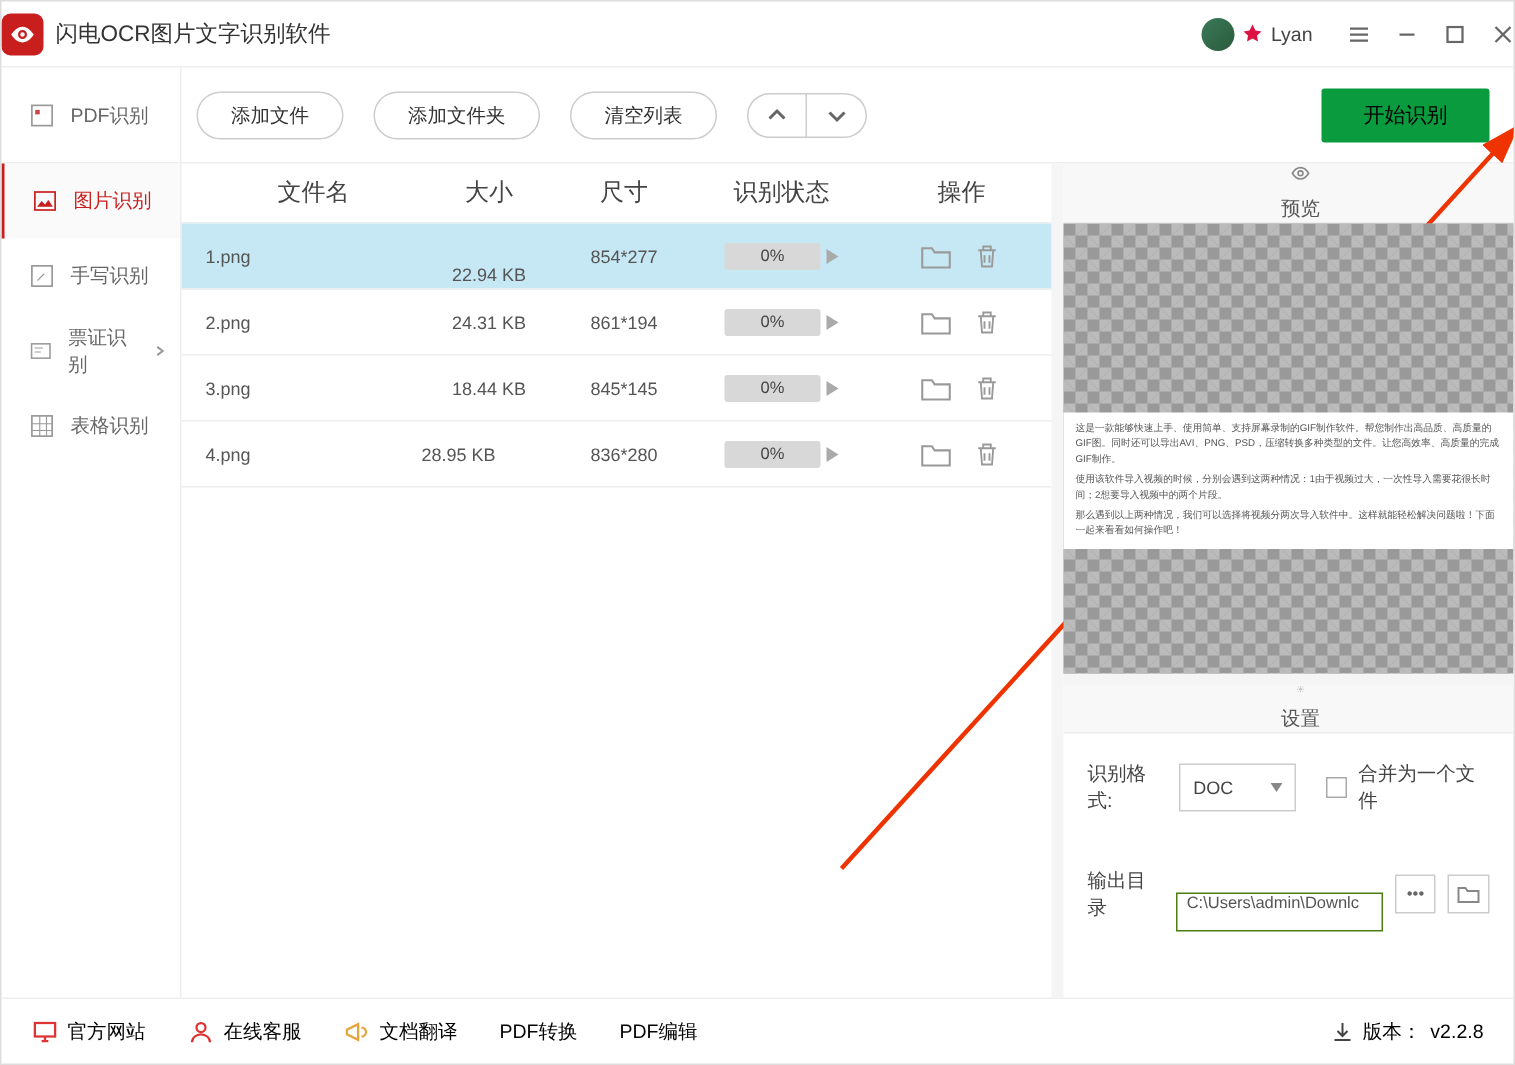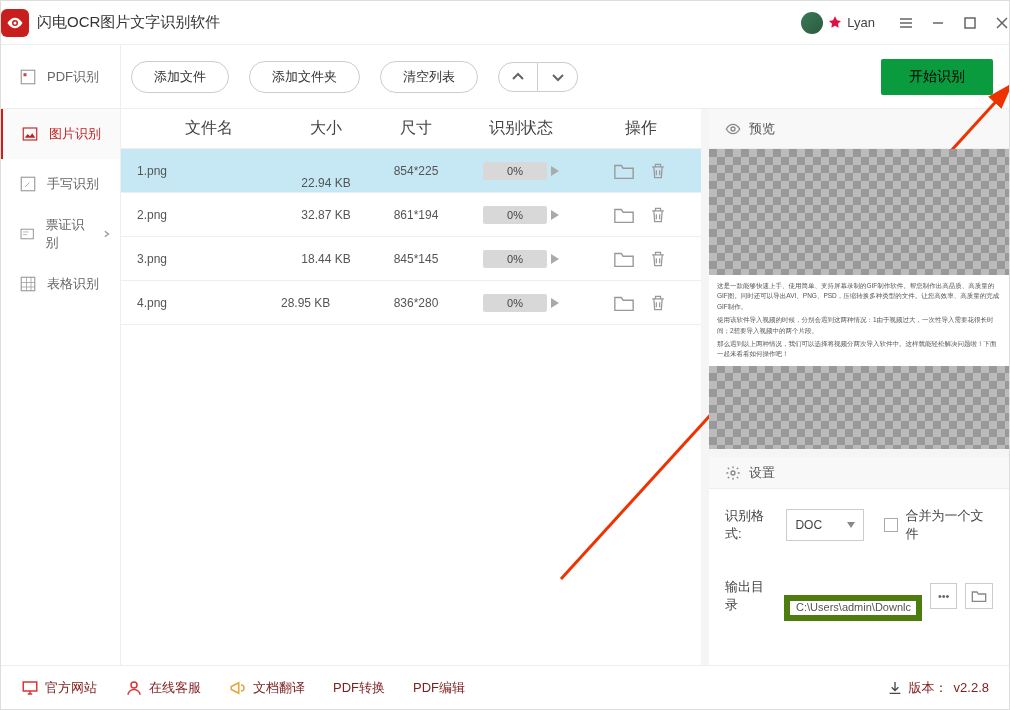--- a/index.html
+++ b/index.html
@@ -37,30 +37,30 @@
 .col-status { width: 120px; }
 .col-op { flex: 1; }
 .row { display: flex; height: 44px; align-items: center; border-bottom: 1px solid #eee; font-size: 12px; color: #555; }
 .row.selected { background: #c6e8f5; }
 .progress-cell { display: flex; align-items: center; justify-content: center; gap: 4px; }
 .progress-bar { width: 64px; height: 18px; background: #d8d8d8; display: flex; align-items: center; justify-content: center; font-size: 11px; color: #444; border-radius: 2px; }
 .play-tri { width: 0; height: 0; border-left: 8px solid #aaa; border-top: 5px solid transparent; border-bottom: 5px solid transparent; }
 .op-cell { display: flex; justify-content: center; gap: 12px; }
 .op-ic { width: 22px; height: 20px; cursor: pointer; stroke: #999; fill: none; stroke-width: 1.5; }
 .right-panel { width: 300px; }
-.panel-header { height: 40px; display: flex; align-items: center; padding-left: 16px; gap: 8px; font-size: 13px; color: #555; background: #f8f8f8; border-bottom: 1px solid #eee; }
+.panel-header { height: 40px; display: flex; align-items: center; padding-left: 16px; gap: 8px; font-size: 13px; color: #555; background: #f8f8f8; border-bottom: 1px solid #eee; flex-direction: column; }
 .preview-img { height: 300px; background-image: linear-gradient(45deg,#bbb 25%,transparent 25%),linear-gradient(-45deg,#bbb 25%,transparent 25%),linear-gradient(45deg,transparent 75%,#bbb 75%),linear-gradient(-45deg,transparent 75%,#bbb 75%); background-size: 16px 16px; background-position: 0 0,0 8px,8px -8px,-8px 0; background-color: #999; position: relative; }
 .preview-text { position: absolute; top: 42%; left: 0; right: 0; background: #fff; padding: 6px 8px; font-size: 6.5px; color: #555; line-height: 1.6; }
 .settings-body { padding: 18px 16px; font-size: 13px; color: #444; }
 .setting-row { display: flex; align-items: center; margin-bottom: 28px; gap: 8px; }
 .select-box { border: 1px solid #ccc; width: 80px; height: 32px; display: flex; align-items: center; justify-content: space-between; padding: 0 8px; font-size: 12px; cursor: pointer; }
 .checkbox { width: 14px; height: 14px; border: 1px solid #aaa; margin-left: 12px; }
-.path-input { border: 6px solid #4d7c0f; height: 26px; width: 140px; padding: 0 6px; font-size: 11px; color: #555; overflow: hidden; white-space: nowrap; margin-top: 24px; }
+.path-input { border: 1px solid #4d7c0f; height: 26px; width: 140px; padding: 0 6px; font-size: 11px; color: #555; overflow: hidden; white-space: nowrap; margin-top: 24px; }
 .small-btn { border: 1px solid #ccc; width: 28px; height: 26px; display: flex; align-items: center; justify-content: center; cursor: pointer; font-size: 11px; color: #666; }
-.statusbar { height: 44px; border-top: 1px solid #eee; display: flex; align-items: center; padding: 0 20px; gap: 28px; font-size: 13px; color: #7f1d1d; }
+.statusbar { height: 44px; border-top: 1px solid #eee; display: flex; align-items: center; padding: 0 20px; gap: 28px; font-size: 13px; color: #000000; }
 .status-item { display: flex; align-items: center; gap: 6px; cursor: pointer; }
 .status-spacer { flex: 1; }
 .red-arrow { position: absolute; pointer-events: none; }
 </style>
 </head>
 <body>
 
 <div class="titlebar">
   <div class="logo">
     <svg viewBox="0 0 24 24">
@@ -169,37 +169,37 @@
         <div class="col-name" style="text-align:center;">文件名</div>
         <div class="col-size">大小</div>
         <div class="col-dim">尺寸</div>
         <div class="col-status">识别状态</div>
         <div class="col-op">操作</div>
       </div>
       <div id="rows-container">
           <div class="row selected">
     <div class="col-name">1.png</div>
     <div class="col-size" style="text-align:center;margin-top:24px;">22.94 KB</div>
-    <div class="col-dim" style="text-align:center;">854*225</div>
+    <div class="col-dim" style="text-align:center;">854*277</div>
     <div class="col-status progress-cell">
       <div class="progress-bar">0%</div>
       <div class="play-tri"></div>
     </div>
     <div class="col-op op-cell">
       <svg class="op-ic" viewBox="0 0 24 20">
                 <path d="M2 4h7l2 3h11v11H2z"></path>
               </svg>
       <svg class="op-ic" viewBox="0 0 24 24">
                 <path d="M5 7h14M9 7V4h6v3M7 7l1 13h8l1-13M10 11v6M14 11v6"></path>
               </svg>
     </div>
           </div>
           <div class="row">
     <div class="col-name">2.png</div>
-    <div class="col-size" style="text-align:center;">32.87 KB</div>
+    <div class="col-size" style="text-align:center;">24.31 KB</div>
     <div class="col-dim" style="text-align:center;">861*194</div>
     <div class="col-status progress-cell">
       <div class="progress-bar">0%</div>
       <div class="play-tri"></div>
     </div>
     <div class="col-op op-cell">
       <svg class="op-ic" viewBox="0 0 24 20">
                 <path d="M2 4h7l2 3h11v11H2z"></path>
               </svg>
       <svg class="op-ic" viewBox="0 0 24 24">

